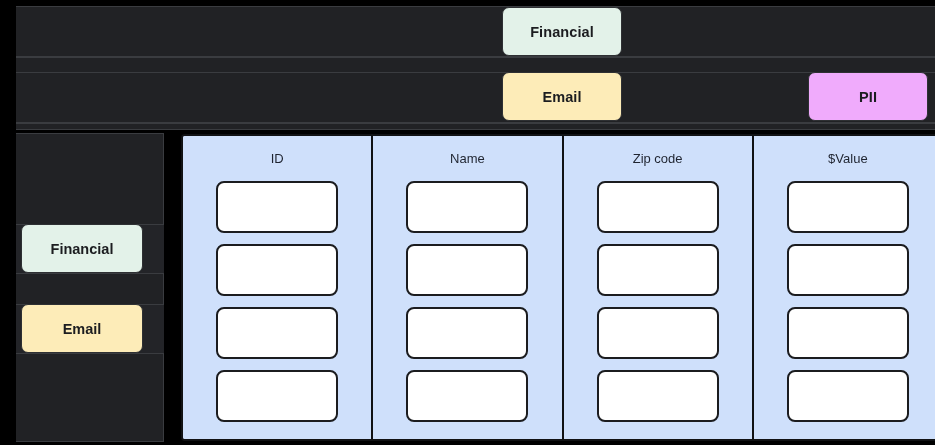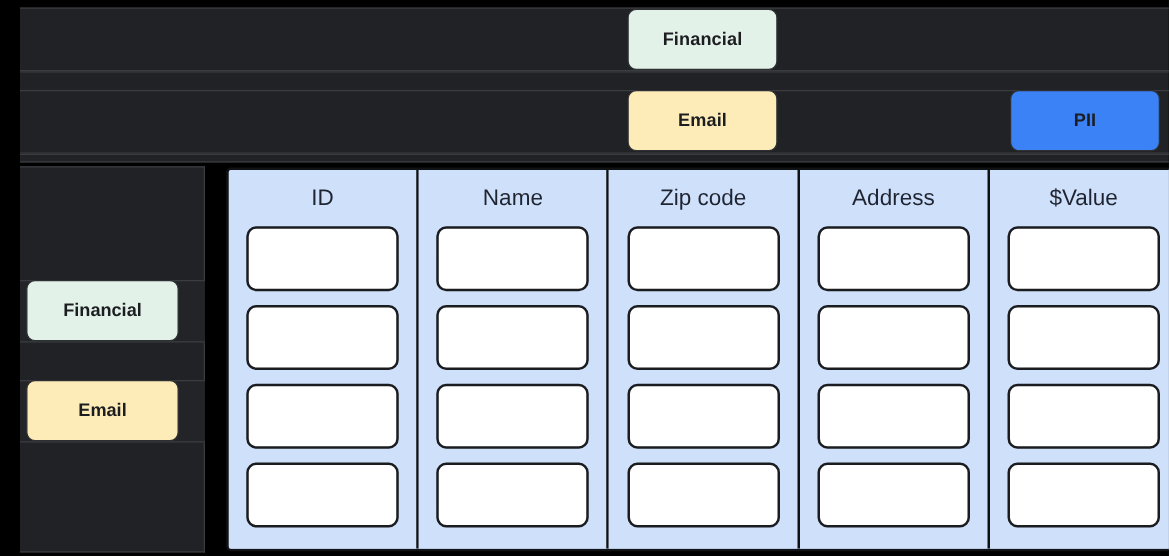--- a/index.html
+++ b/index.html
@@ -49,21 +49,21 @@
     align-items: center;
     justify-content: center;
     font-size: 14.5px;
     font-weight: bold;
     color: #1c1d20;
     letter-spacing: 0.1px;
     white-space: nowrap;
   }
   .chip-financial { background: #e3f2e9; }
   .chip-email     { background: #fdecb8; }
-  .chip-pii       { background: #3b82f6; }
+  .chip-pii       { background: #f0abfc; }
 
   .chip-top-financial { left: 486px; top: 7px;  width: 120px; height: 49px; }
   .chip-top-email     { left: 486px; top: 72px; width: 120px; height: 49px; }
   .chip-top-pii       { left: 792px; top: 72px; width: 120px; height: 49px; }
 
   
   .sidebar {
     position: absolute;
     left: 0;
     top: 133px;
@@ -128,21 +128,21 @@
     display: flex;
     flex-direction: column;
     align-items: center;
     padding-top: 0;
   }
   .col:last-child { border-right: none; }
 
   .col-header {
     height: 45px;
     line-height: 45px;
-    font-size: 18px;
+    font-size: 13px;
     color: #1f2430;
     font-weight: normal;
     white-space: nowrap;
   }
 
   .cells {
     width: 100%;
     display: flex;
     flex-direction: column;
     align-items: center;
@@ -207,29 +207,20 @@
     <div class="col">
       <div class="col-header">Zip code</div>
       <div class="cells">
         <div class="cell"></div>
         <div class="cell"></div>
         <div class="cell"></div>
         <div class="cell"></div>
       </div>
     </div>
 
-    <div class="col">
-      <div class="col-header">Address</div>
-      <div class="cells">
-        <div class="cell"></div>
-        <div class="cell"></div>
-        <div class="cell"></div>
-        <div class="cell"></div>
-      </div>
-    </div>
 
     <div class="col">
       <div class="col-header">$Value</div>
       <div class="cells">
         <div class="cell"></div>
         <div class="cell"></div>
         <div class="cell"></div>
         <div class="cell"></div>
       </div>
     </div>

